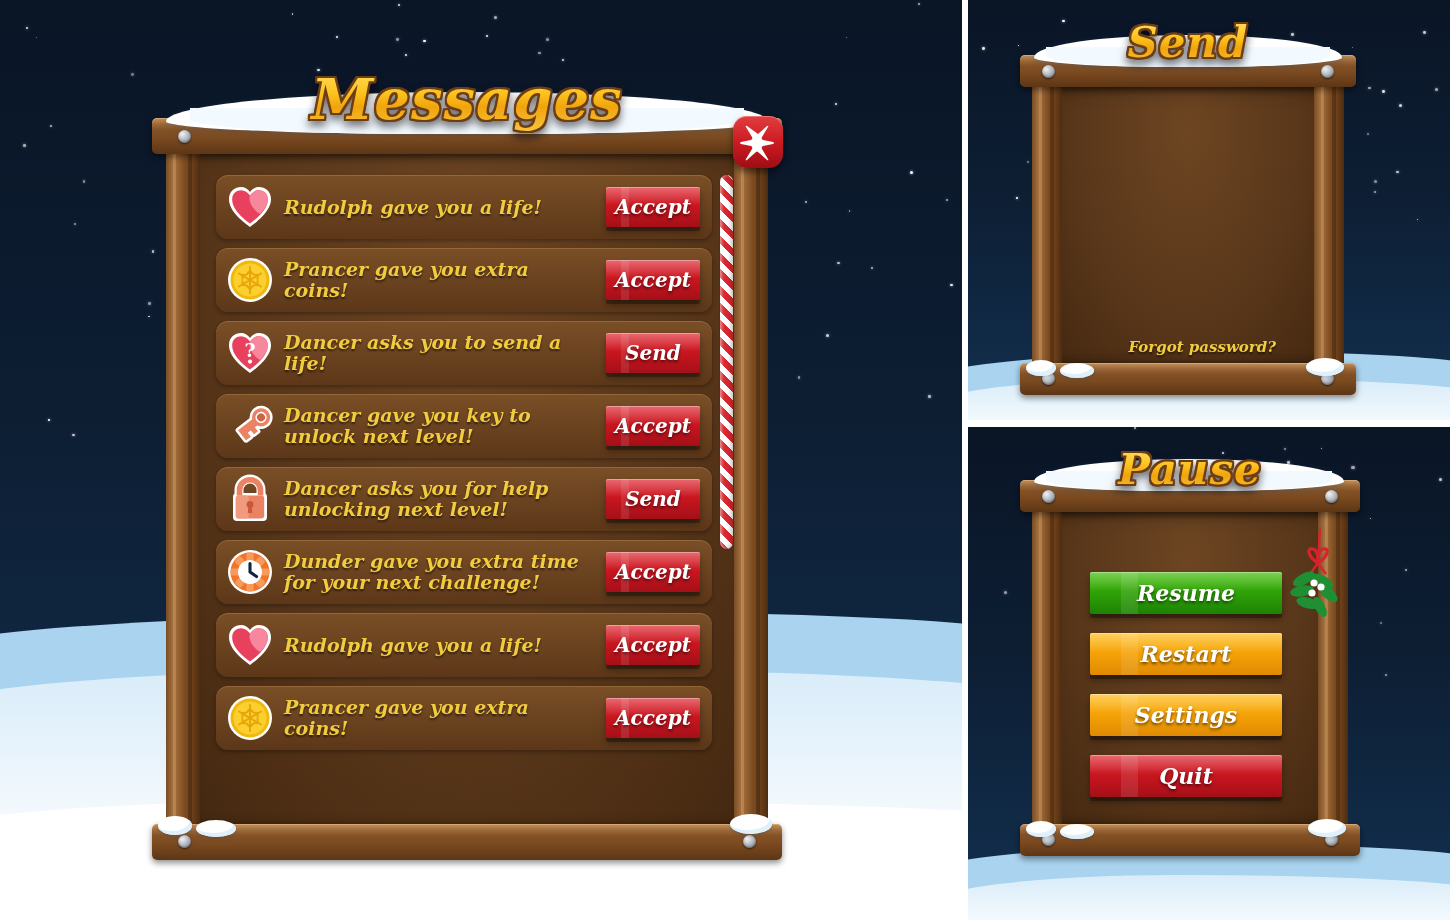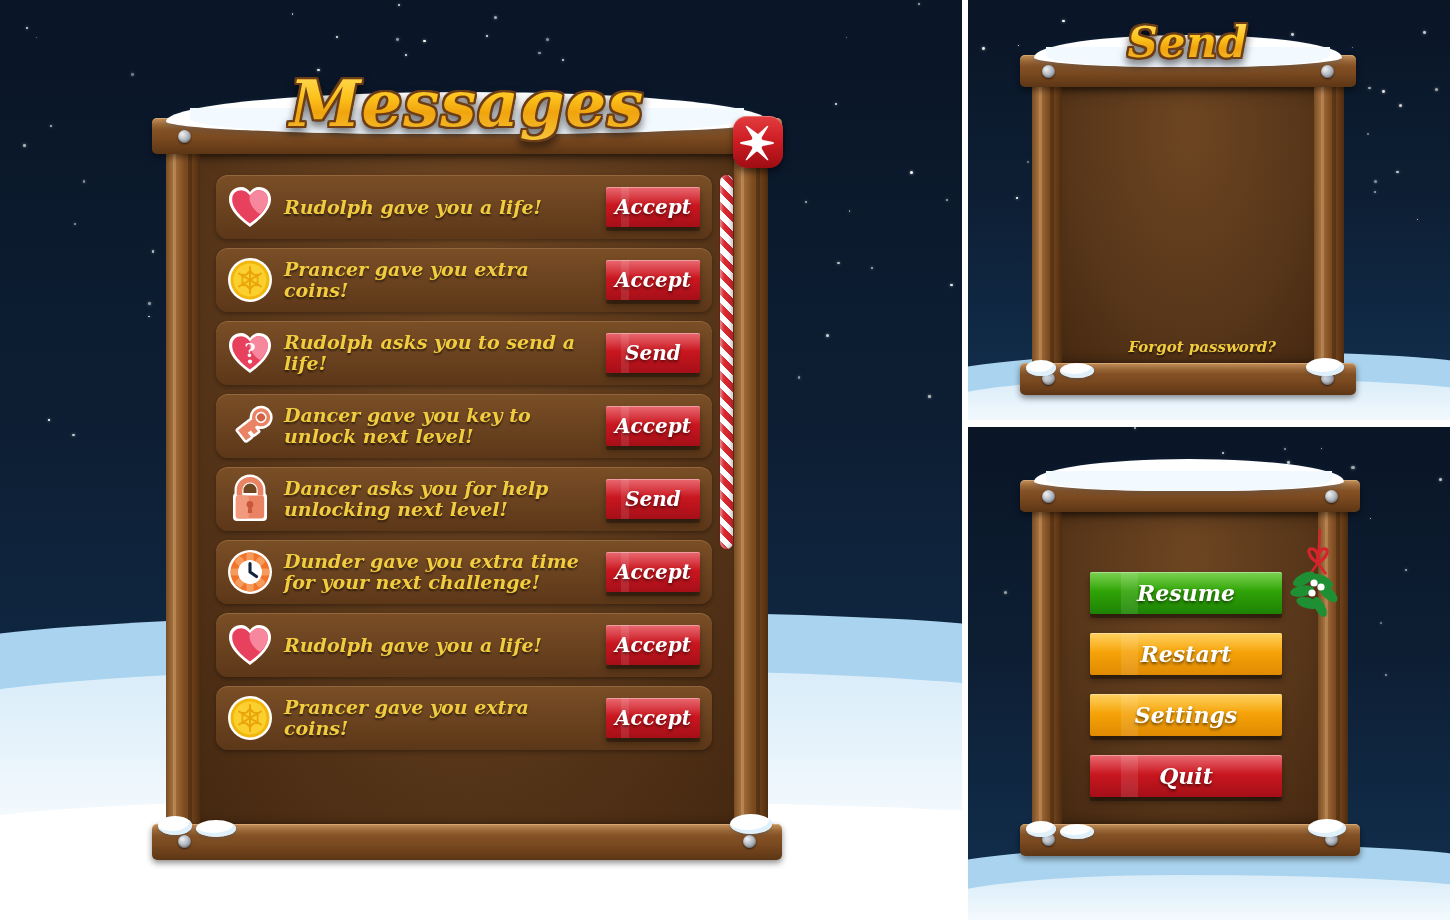--- a/index.html
+++ b/index.html
@@ -220,21 +220,21 @@
       <div class="screw" style="left:26px;bottom:12px;"></div>
       <div class="screw" style="right:26px;bottom:12px;"></div>
     </div>
 
     <div class="snowtop" style="left:166px;top:92px;width:602px;height:42px;"></div>
 
     <div class="snowblob" style="left:158px;top:816px;width:34px;height:19px;"></div>
     <div class="snowblob" style="left:196px;top:820px;width:40px;height:17px;"></div>
     <div class="snowblob" style="left:730px;top:814px;width:42px;height:20px;"></div>
 
-    <div class="title" style="left:152px;top:66px;width:630px;font-size:64px;">Messages</div>
+    <div class="title" style="left:152px;top:66px;width:630px;font-size:56px;">Messages</div>
 
     <button class="close-btn" style="left:733px;top:116px;">
       <svg width="50" height="52" viewBox="0 0 50 52">
         <path d="M25 18 L34 10 Q36 9 35 11 L29 21 Q28 23 30 24 L40 26 Q42 27 40 28 L30 30 Q28 31 29 33 L35 43 Q36 45 34 44 L25 36 Q24 35 23 36 L14 44 Q12 45 13 43 L19 33 Q20 31 18 30 L8 28 Q6 27 8 26 L18 24 Q20 23 19 21 L13 11 Q12 9 14 10 Z" fill="#ffffff"></path>
       </svg>
     </button>
 
     <div class="candy" style="left:720px;top:175px;width:13px;height:374px;"></div>
 
     <div class="msg-list" id="msg-list" style="left:216px;top:175px;width:496px;">
@@ -270,21 +270,21 @@
         <div class="msg-row">
           <div class="msg-icon">
             <svg width="48" height="48" viewBox="0 0 48 48">
               <path d="M24 44 C6 31 3 22 3 16 C3 8 9 4 15 4 C19 4 22 6 24 9 C26 6 29 4 33 4 C39 4 45 8 45 16 C45 22 42 31 24 44 Z" fill="#ffffff"></path>
               <path d="M24 40.5 C8.5 29 6.2 21.4 6.2 16.2 C6.2 10 10.6 7.2 15.2 7.2 C18.8 7.2 21.8 9.4 24 12.6 C26.2 9.4 29.2 7.2 32.8 7.2 C37.4 7.2 41.8 10 41.8 16.2 C41.8 21.4 39.5 29 24 40.5 Z" fill="#e8415e"></path>
               <path d="M24 12.6 C26.2 9.4 29.2 7.2 32.8 7.2 C37.4 7.2 41.8 10 41.8 16.2 C41.8 20 40.5 24.6 34 31 C26 26 22 18 24 12.6 Z" fill="#f7879c"></path>
               <text x="24" y="28" font-family="DejaVu Serif, serif" font-size="19" font-weight="bold" fill="#ffffff" text-anchor="middle">?</text>
               <circle cx="24" cy="32.6" r="2.1" fill="#ffffff"></circle>
             </svg>
           </div>
-          <div class="msg-text">Rudolph asks you to send a life!</div>
+          <div class="msg-text">Dancer asks you to send a life!</div>
           <button class="btn btn-red msg-btn">Send</button>
         </div>
         <div class="msg-row">
           <div class="msg-icon">
             <svg width="48" height="48" viewBox="0 0 48 48">
               <g transform="rotate(-38 24 24)">
                 <path d="M12 20 H30 A9 9 0 1 1 30 28 H27 V33 H22 V28 H18 V33 H13 A1 1 0 0 1 12 32 Z" fill="#ffffff" stroke="#ffffff" stroke-width="5" stroke-linejoin="round"></path>
                 <path d="M12 20 H30 A9 9 0 1 1 30 28 H27 V33 H22 V28 H18 V33 H13 A1 1 0 0 1 12 32 Z" fill="#e98364"></path>
                 <circle cx="38" cy="24" r="5.6" fill="#ffffff"></circle>
                 <circle cx="38" cy="24" r="4" fill="#cf6343"></circle>
@@ -478,20 +478,21 @@
       <div class="screw" style="right:22px;top:10px;"></div>
       <div class="screw" style="left:22px;bottom:10px;"></div>
       <div class="screw" style="right:22px;bottom:10px;"></div>
     </div>
 
     <div class="snowtop" style="left:66px;top:32px;width:310px;height:32px;"></div>
     <div class="snowblob" style="left:58px;top:394px;width:30px;height:16px;"></div>
     <div class="snowblob" style="left:92px;top:397px;width:34px;height:15px;"></div>
     <div class="snowblob" style="left:340px;top:392px;width:38px;height:18px;"></div>
 
+    <div class="title" style="left:52px;top:18px;width:340px;font-size:42px;">Pause</div>
 
     <div id="pause-buttons" style="position:absolute;left:122px;top:145px;width:192px;"><button class="btn btn-green menu-btn" style="margin-bottom: 19px;">Resume</button><button class="btn btn-orange menu-btn" style="margin-bottom: 19px;">Restart</button><button class="btn btn-orange menu-btn" style="margin-bottom: 19px;">Settings</button><button class="btn btn-red menu-btn" style="margin-bottom: 19px;">Quit</button></div>
 
     <svg width="52" height="100" viewBox="0 0 52 100" style="position:absolute;left:322px;top:100px;">
       <path d="M30 2 L28 34" stroke="#d6232c" stroke-width="2.4" fill="none"></path>
       <path d="M28 36 C18 30 16 20 23 22 C29 24 28 32 28 36 Z" fill="none" stroke="#d6232c" stroke-width="3.2"></path>
       <path d="M28 36 C38 30 40 20 33 22 C27 24 28 32 28 36 Z" fill="none" stroke="#d6232c" stroke-width="3.2"></path>
       <path d="M28 36 L20 47" stroke="#d6232c" stroke-width="2.4" fill="none"></path>
       <path d="M28 36 L36 47" stroke="#d6232c" stroke-width="2.4" fill="none"></path>
       <g fill="#1f8f33">

